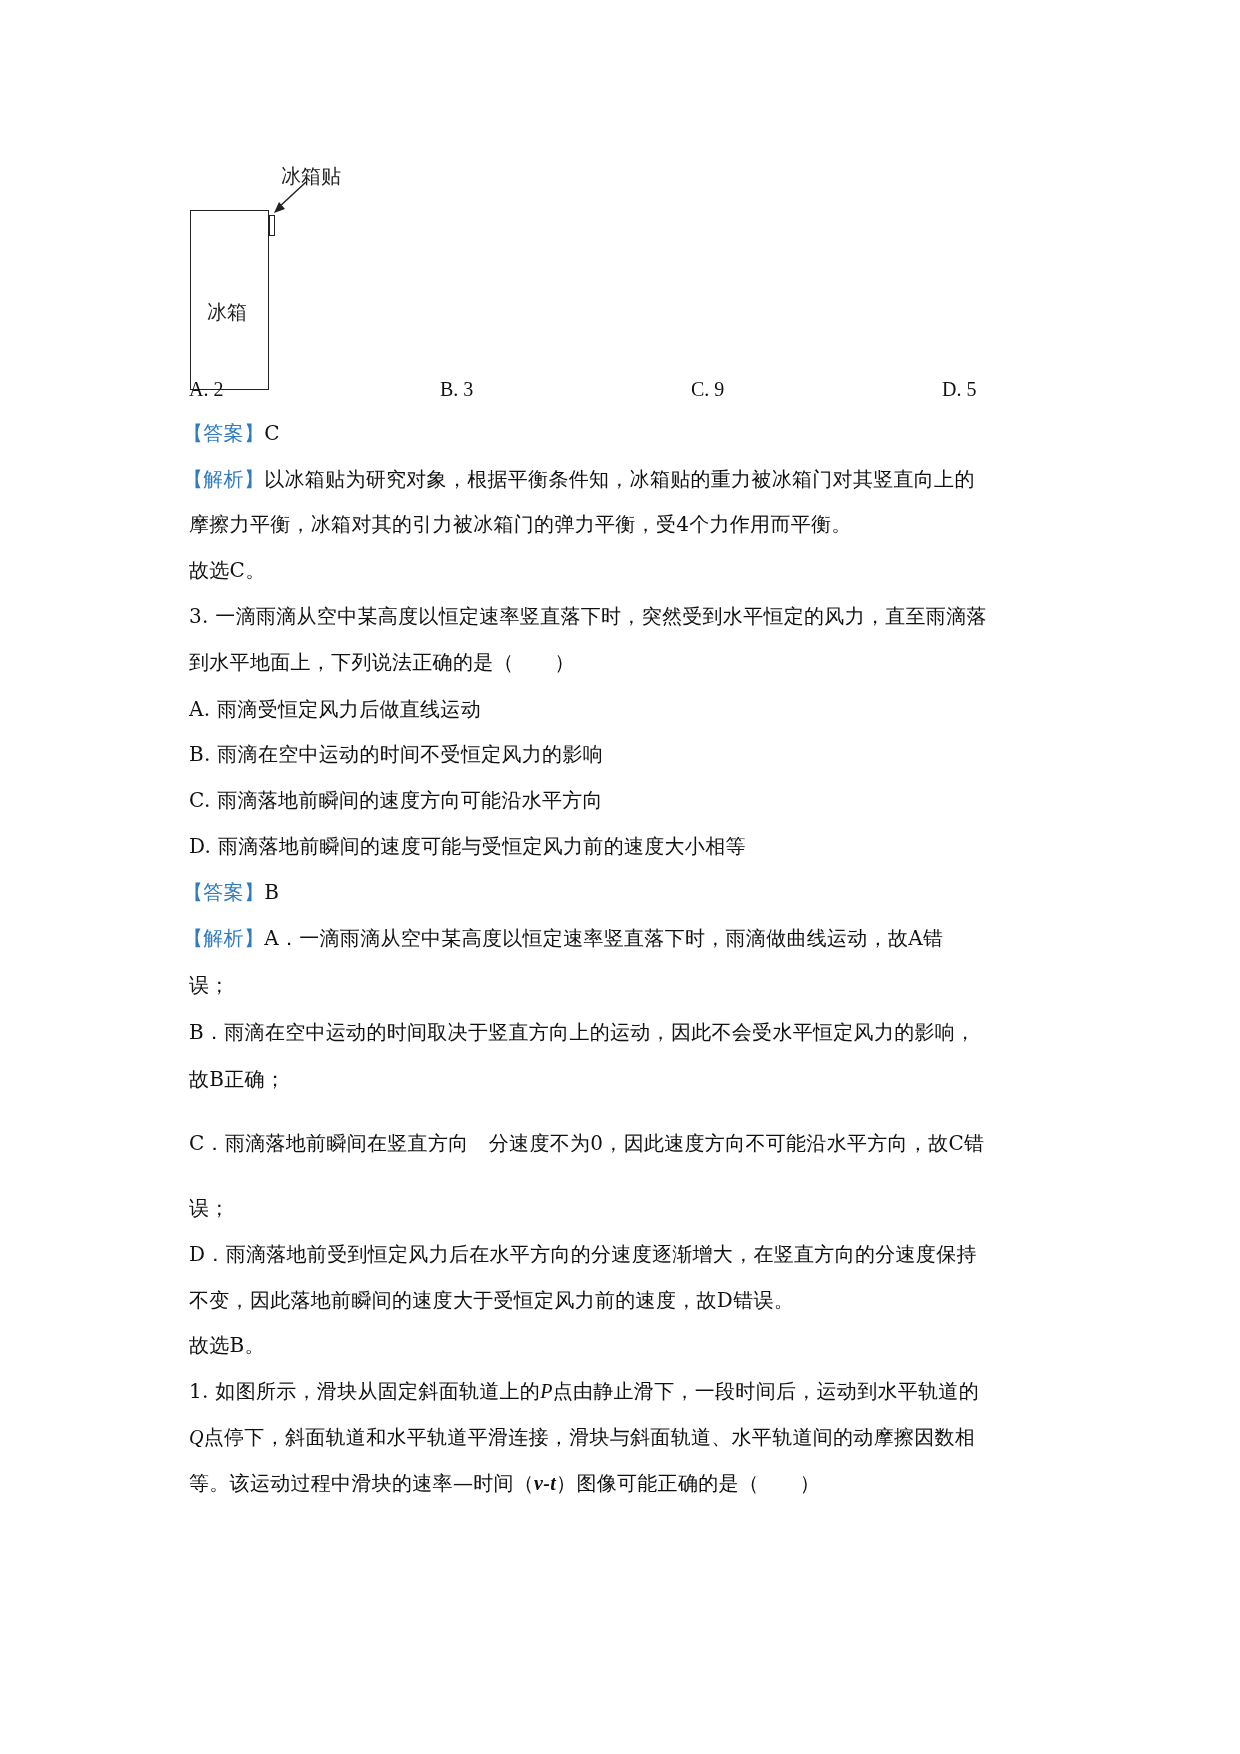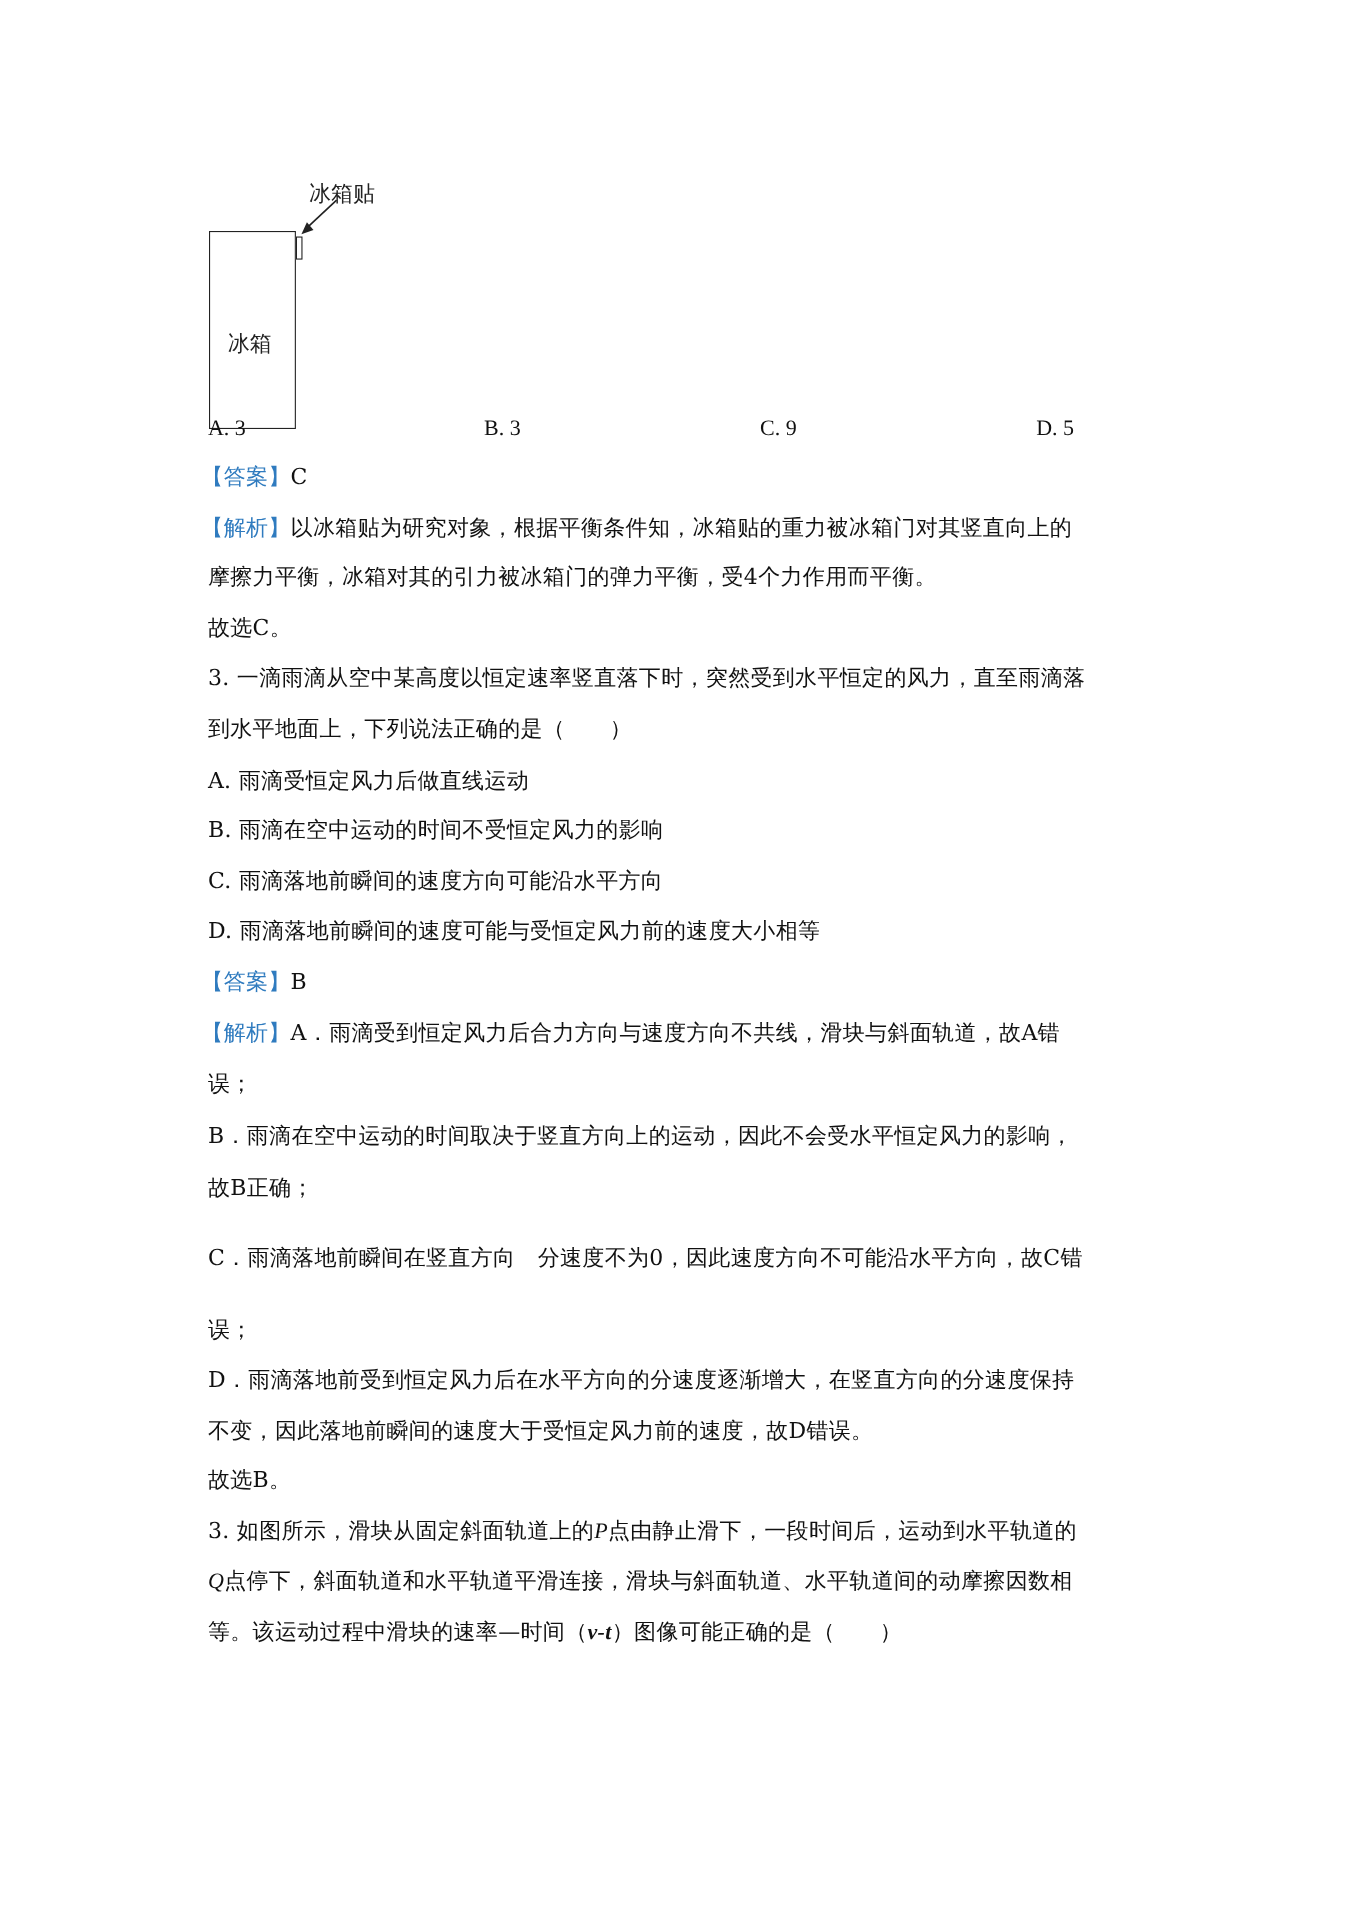--- a/index.html
+++ b/index.html
@@ -34,21 +34,21 @@
       <span class="fridge-label">冰箱</span>
     </div>
     <div class="magnet"></div>
     <svg class="arrow" viewBox="0 0 40 40">
       <line x1="36" y1="2" x2="8" y2="28" stroke="#222" stroke-width="1.5"></line>
       <polygon points="4,33 9,22 15,29" fill="#222"></polygon>
     </svg>
     <span class="magnet-label">冰箱贴</span>
   </div>
 
-  <span class="opt" style="left:189px">A. 3</span>
+  <span class="opt" style="left:189px">A. 2</span>
   <span class="opt" style="left:440px">B. 3</span>
   <span class="opt" style="left:691px">C. 9</span>
   <span class="opt" style="left:942px">D. 5</span>
 
   <div class="line" style="top:420px; left:183px">
     <span class="tag">【答案】</span><span>C</span>
   </div>
 
   <div class="line" style="top:466px; left:183px">
     <span class="tag">【解析】</span><span>以冰箱贴为研究对象，根据平衡条件知，冰箱贴的重力被冰箱门对其竖直向上的</span>
@@ -62,33 +62,33 @@
   <div class="line" style="top:696px">A. 雨滴受恒定风力后做直线运动</div>
   <div class="line" style="top:741px">B. 雨滴在空中运动的时间不受恒定风力的影响</div>
   <div class="line" style="top:787px">C. 雨滴落地前瞬间的速度方向可能沿水平方向</div>
   <div class="line" style="top:833px">D. 雨滴落地前瞬间的速度可能与受恒定风力前的速度大小相等</div>
 
   <div class="line" style="top:879px; left:183px">
     <span class="tag">【答案】</span><span>B</span>
   </div>
 
   <div class="line" style="top:925px; left:183px">
-    <span class="tag">【解析】</span><span>A．雨滴受到恒定风力后合力方向与速度方向不共线，滑块与斜面轨道，故A错</span>
+    <span class="tag">【解析】</span><span>A．一滴雨滴从空中某高度以恒定速率竖直落下时，雨滴做曲线运动，故A错</span>
   </div>
   <div class="line" style="top:972px">误；</div>
   <div class="line" style="top:1019px">B．雨滴在空中运动的时间取决于竖直方向上的运动，因此不会受水平恒定风力的影响，</div>
   <div class="line" style="top:1066px">故B正确；</div>
   <div class="line" style="top:1130px">C．雨滴落地前瞬间在竖直方向　分速度不为0，因此速度方向不可能沿水平方向，故C错</div>
   <div class="line" style="top:1195px">误；</div>
   <div class="line" style="top:1287px">不变，因此落地前瞬间的速度大于受恒定风力前的速度，故D错误。</div>
   <div class="line" style="top:1241px">D．雨滴落地前受到恒定风力后在水平方向的分速度逐渐增大，在竖直方向的分速度保持</div>
   <div class="line" style="top:1332px">故选B。</div>
 
   <div class="line" style="top:1378px">
-    <span>3. 如图所示，滑块从固定斜面轨道上的</span><span class="it">P</span><span>点由静止滑下，一段时间后，运动到水平轨道的</span>
+    <span>1. 如图所示，滑块从固定斜面轨道上的</span><span class="it">P</span><span>点由静止滑下，一段时间后，运动到水平轨道的</span>
   </div>
   <div class="line" style="top:1424px">
     <span class="it">Q</span><span>点停下，斜面轨道和水平轨道平滑连接，滑块与斜面轨道、水平轨道间的动摩擦因数相</span>
   </div>
   <div class="line" style="top:1470px">
     <span>等。该运动过程中滑块的速率—时间（</span><span class="it b">v-t</span><span>）图像可能正确的是（　　）</span>
   </div>
 
 </div>
 

